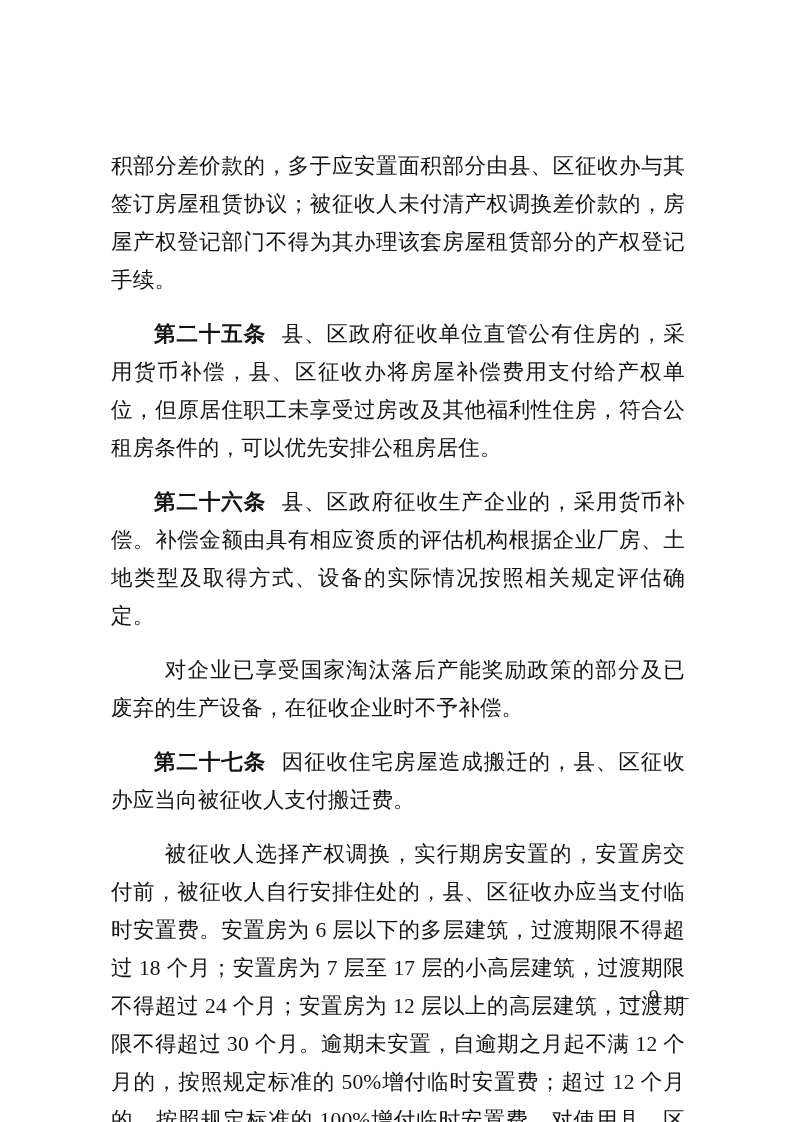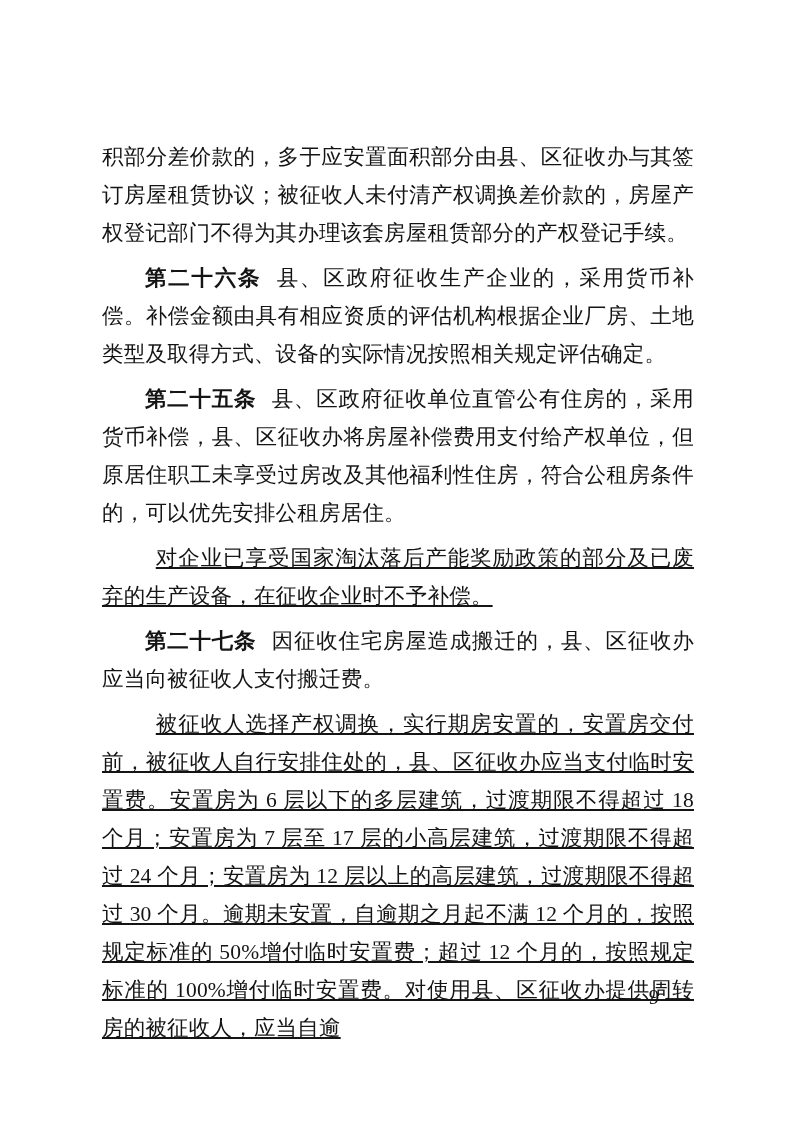--- a/index.html
+++ b/index.html
@@ -25,26 +25,26 @@
     left: 95px;
     top: 131px;
     width: 606px;
     font-size: 21.5px;
     line-height: 38px;
     text-align: justify;
     text-justify: inter-ideograph;
     letter-spacing: 0.2px;
   }
   .para {
-    margin: 7px;
+    margin: 16px;
     padding: 0;
   }
   .indent-0 { text-indent: 0; }
   .indent-2 { text-indent: 2em; }
-  .indent-25 { text-indent: 2.5em; text-decoration: underline; }
+  .indent-25 { text-indent: 2.5em; }
   .article-label {
     font-family: "Liberation Sans", sans-serif;
     font-weight: 700;
     margin-right: 0.72em;
   }
   .footer {
     position: absolute;
     top: 985px;
     right: 103px;
     font-size: 21px;
@@ -56,25 +56,25 @@
 <body>
 
 <div class="page">
   <div class="text-block">
 
     <p class="para indent-0">
       <span>积部分差价款的，多于应安置面积部分由县、区征收办与其签订房屋租赁协议；被征收人未付清产权调换差价款的，房屋产权登记部门不得为其办理该套房屋租赁部分的产权登记手续。</span>
     </p>
 
     <p class="para indent-2">
-      <strong class="article-label">第二十六条</strong><span>县、区政府征收生产企业的，采用货币补偿。补偿金额由具有相应资质的评估机构根据企业厂房、土地类型及取得方式、设备的实际情况按照相关规定评估确定。</span>
+      <strong class="article-label">第二十五条</strong><span>县、区政府征收单位直管公有住房的，采用货币补偿，县、区征收办将房屋补偿费用支付给产权单位，但原居住职工未享受过房改及其他福利性住房，符合公租房条件的，可以优先安排公租房居住。</span>
     </p>
 
     <p class="para indent-2">
-      <strong class="article-label">第二十五条</strong><span>县、区政府征收单位直管公有住房的，采用货币补偿，县、区征收办将房屋补偿费用支付给产权单位，但原居住职工未享受过房改及其他福利性住房，符合公租房条件的，可以优先安排公租房居住。</span>
+      <strong class="article-label">第二十六条</strong><span>县、区政府征收生产企业的，采用货币补偿。补偿金额由具有相应资质的评估机构根据企业厂房、土地类型及取得方式、设备的实际情况按照相关规定评估确定。</span>
     </p>
 
     <p class="para indent-25">
       <span>对企业已享受国家淘汰落后产能奖励政策的部分及已废弃的生产设备，在征收企业时不予补偿。</span>
     </p>
 
     <p class="para indent-2">
       <strong class="article-label">第二十七条</strong><span>因征收住宅房屋造成搬迁的，县、区征收办应当向被征收人支付搬迁费。</span>
     </p>
 

